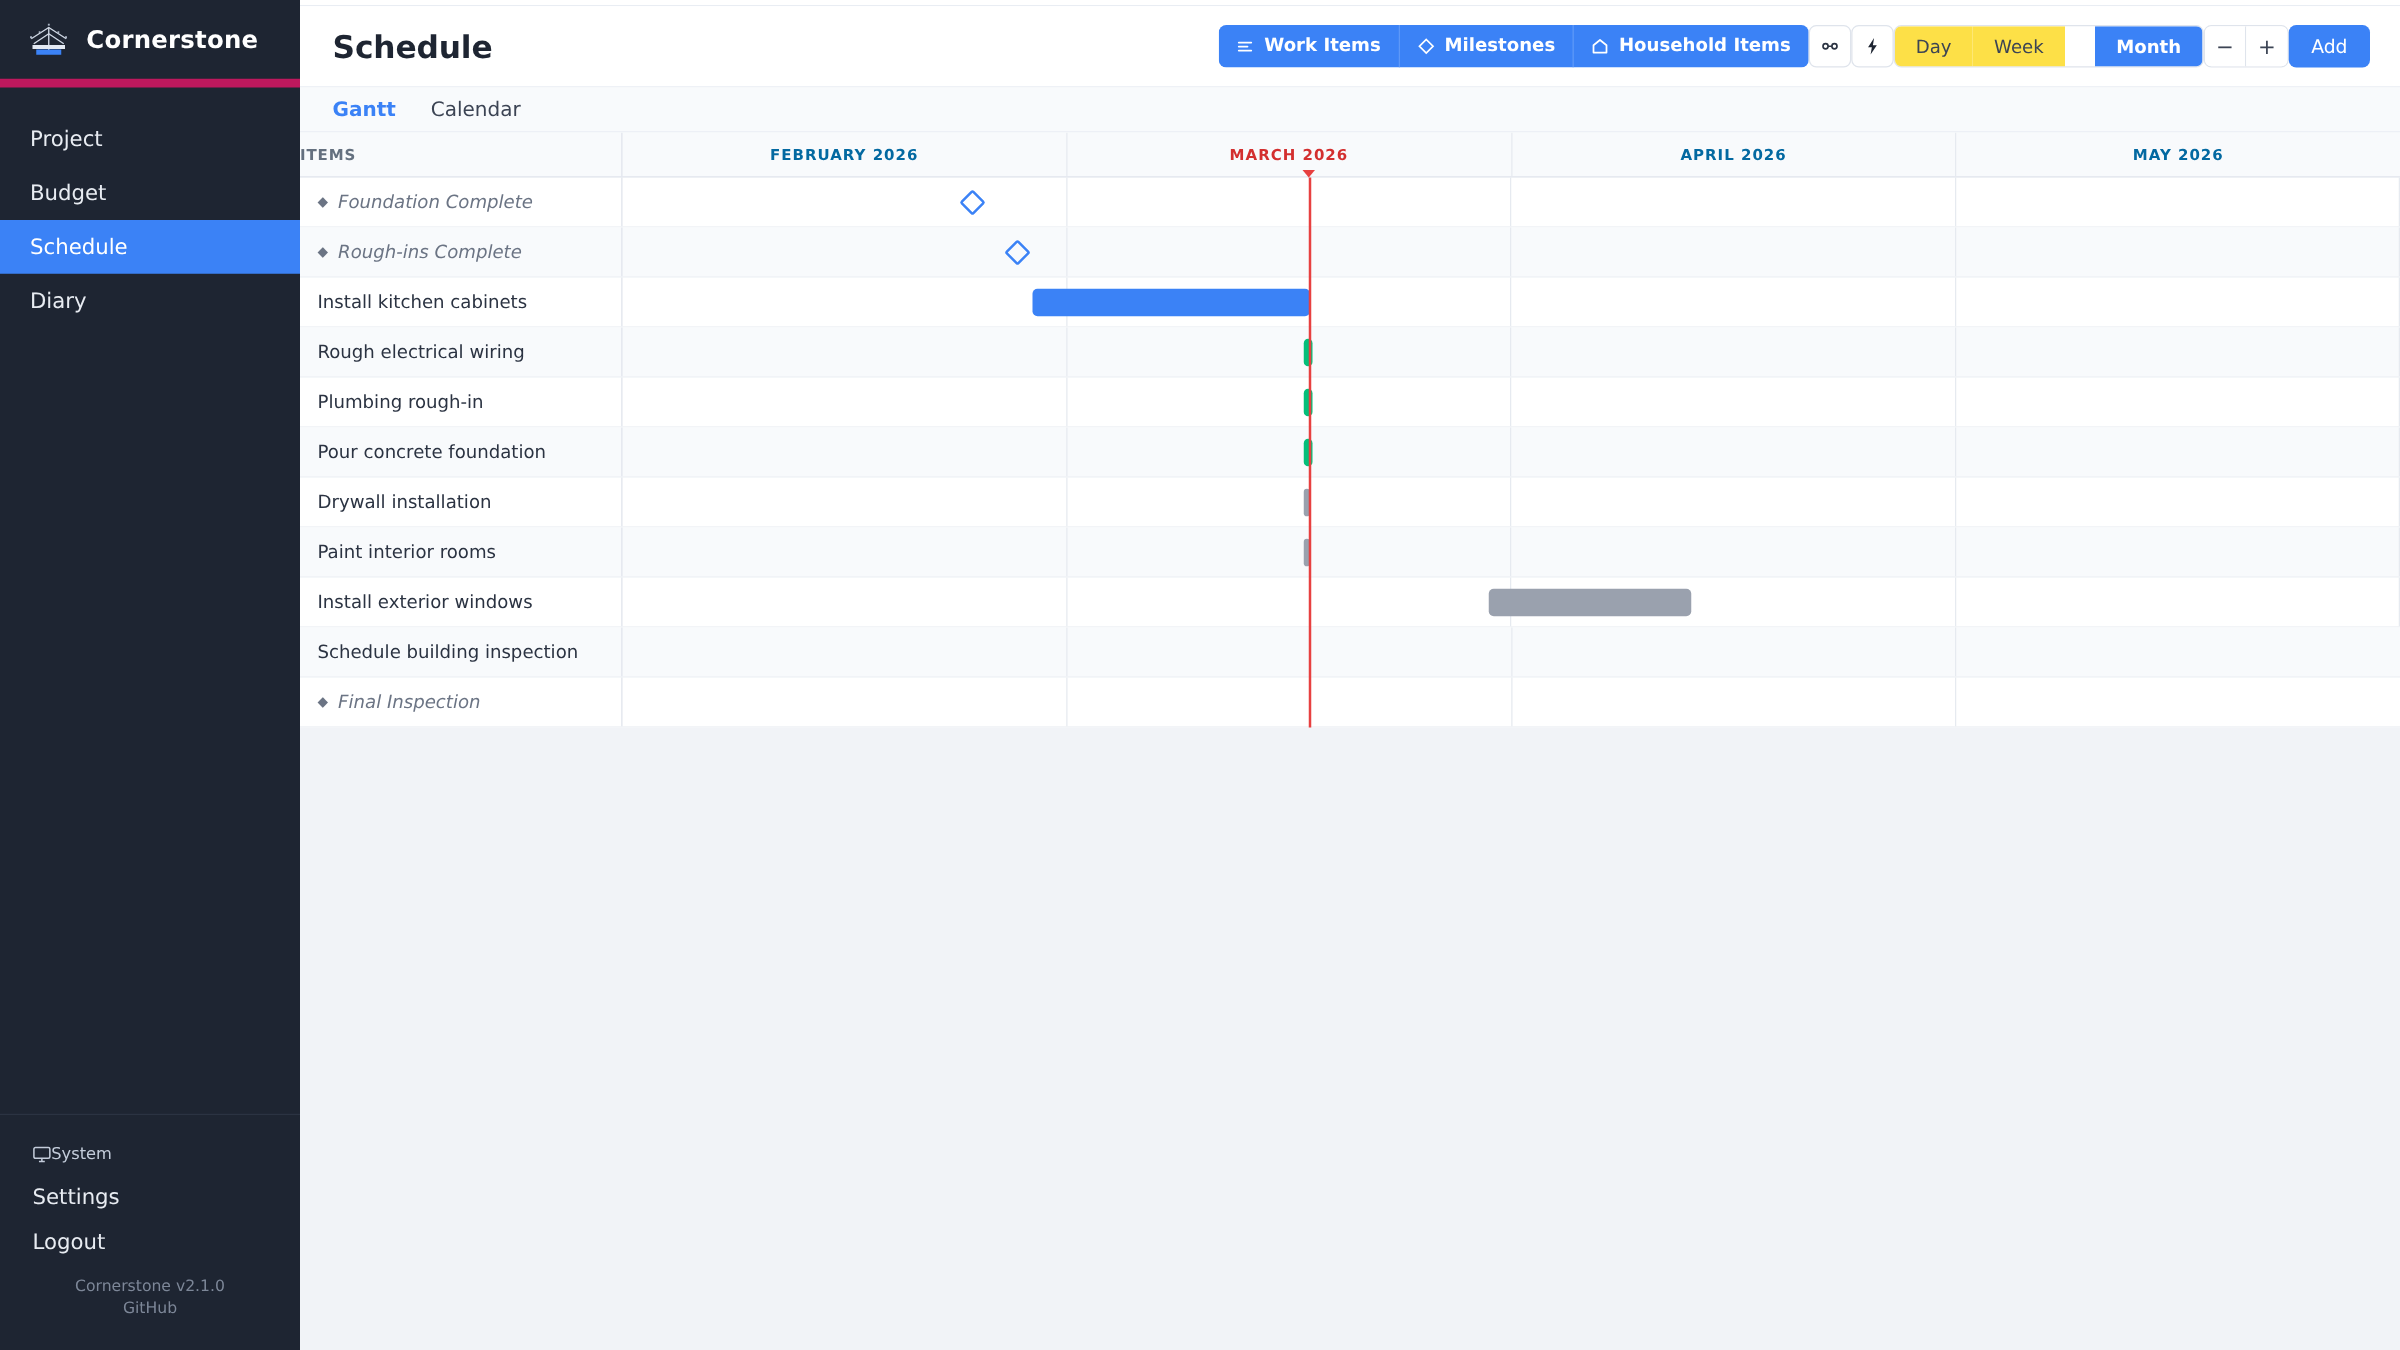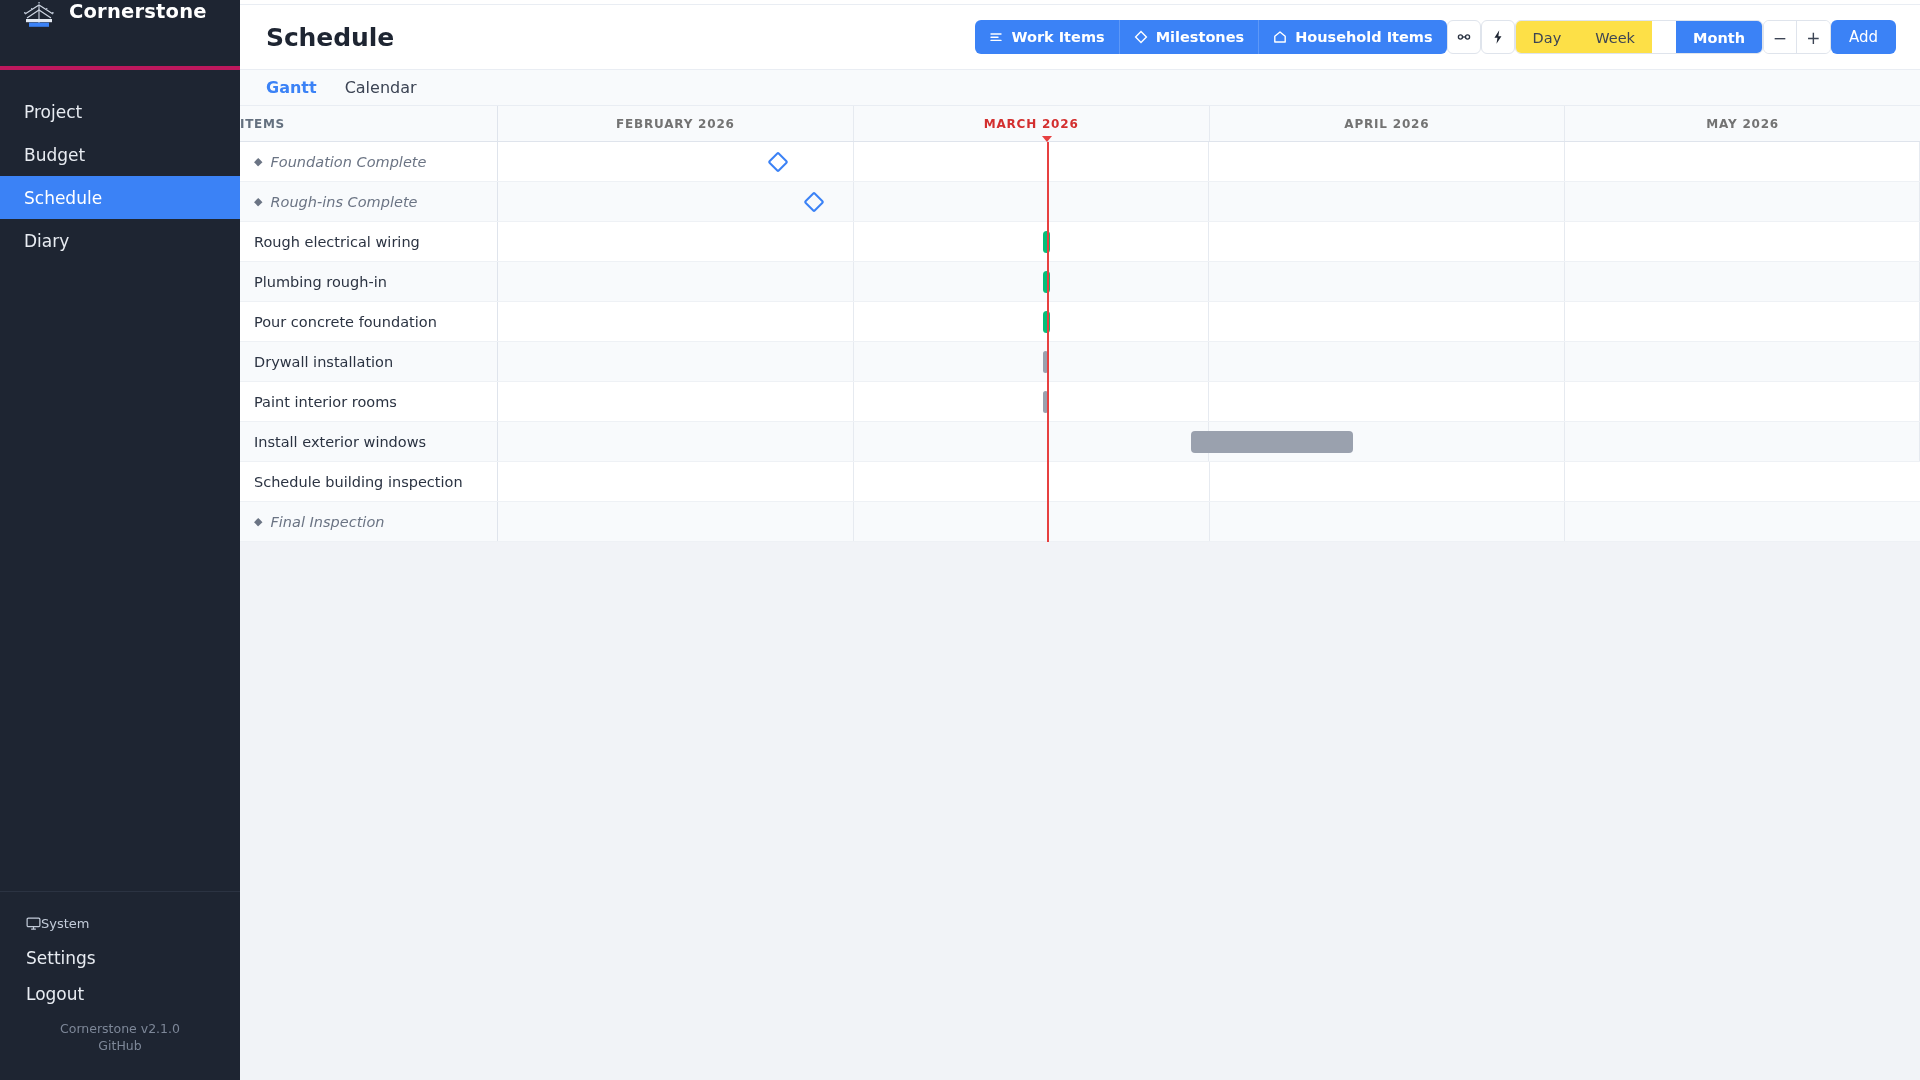--- a/index.html
+++ b/index.html
@@ -16,23 +16,23 @@
 
   
   .sidebar {
     width: 240px; flex: 0 0 240px; height: 1080px;
     background: #1e2532; color: #e8ecf2;
     display: flex; flex-direction: column;
     position: relative;
   }
   .sb-brand {
     height: 70px; flex: 0 0 70px;
-    display: flex; align-items: flex-start; gap: 13px;
+    display: flex; align-items: center; gap: 13px;
     padding: 0 0 0 22px;
-    border-bottom: 4px solid #be185d;
+    border-bottom: 7px solid #be185d;
   }
   .sb-logo { width: 34px; height: 30px; flex: 0 0 34px; display:block; }
   .sb-brand-name {
     font-size: 19.5px; font-weight: bold; letter-spacing: .2px; color: #ffffff;
   }
   .sb-nav { padding-top: 20px; }
   .sb-item {
     height: 43px; display: flex; align-items: center;
     padding: 0 0 0 24px;
     font-size: 17px; color: #e8ecf2;
@@ -146,21 +146,21 @@
   }
   .g-items-head {
     width: 258px; flex: 0 0 258px;
     display:flex; align-items:center; 
     font-size: 12px; font-weight: bold; color: #64707f; letter-spacing: .7px;
     border-right: 1px solid #dfe4ec;
   }
   .g-months { display:flex; flex: 1 1 auto; }
   .g-month {
     flex: 1 1 0; display:flex; align-items:center; justify-content:center;
-    font-size: 12px; font-weight:bold; color:#737373; letter-spacing: .8px;
+    font-size: 12px; font-weight:bold; color:#0369a1; letter-spacing: .8px;
     border-right: 1px solid #e6eaf0;
   }
   .g-month:last-child { border-right: none; }
   .g-month.current { color: #d32f2f; }
 
   .g-body { position: relative; }
   .g-row { display:flex; height: 40px; border-bottom: 1px solid #eef1f5; }
   .g-row:nth-child(even) { background: #f8fafc; }
   .g-row-label {
     width: 258px; flex: 0 0 258px;
@@ -385,20 +385,32 @@
               <div class="g-row-track">
                 <div class="g-cell"></div>
                 <div class="g-cell"></div>
                 <div class="g-cell"></div>
                 <div class="g-cell"></div>
                 <div class="diamond" style="left: 22.2%;"></div>
               </div>
             </div>
             <div class="g-row">
               <div class="g-row-label">
+                <span>Install kitchen cabinets</span>
+              </div>
+              <div class="g-row-track">
+                <div class="g-cell"></div>
+                <div class="g-cell"></div>
+                <div class="g-cell"></div>
+                <div class="g-cell"></div>
+                <div class="bar blue" style="left: 23.1%; width: 15.6%;"></div>
+              </div>
+            </div>
+            <div class="g-row">
+              <div class="g-row-label">
                 <span>Rough electrical wiring</span>
               </div>
               <div class="g-row-track">
                 <div class="g-cell"></div>
                 <div class="g-cell"></div>
                 <div class="g-cell"></div>
                 <div class="g-cell"></div>
                 <div class="bar green" style="left: 38.3%; width: 0.5%;"></div>
               </div>
             </div>

